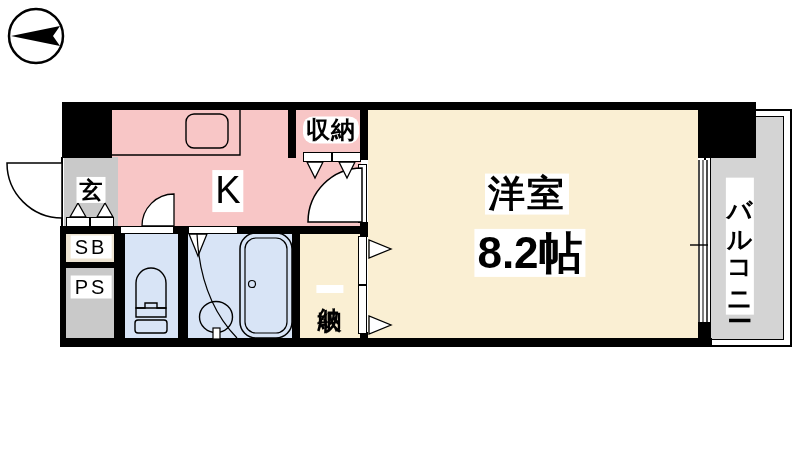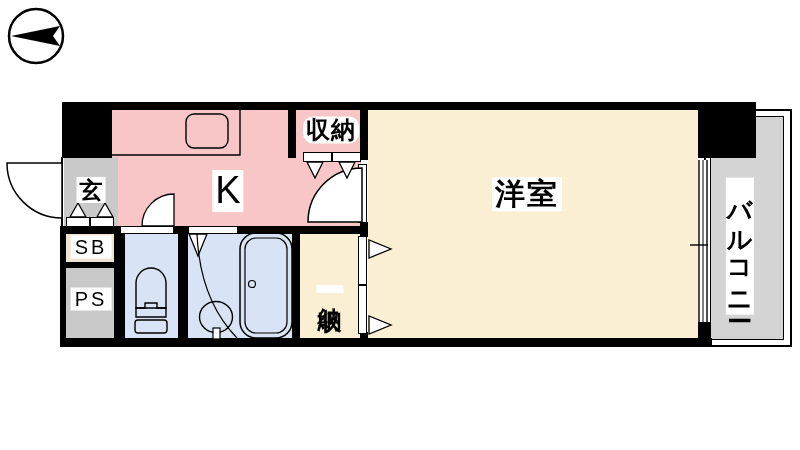--- a/index.html
+++ b/index.html
@@ -16,21 +16,21 @@
   .lbl{
     position:absolute;background:#fff;color:#000;
     display:flex;align-items:center;justify-content:center;
     white-space:nowrap;line-height:1.05;padding:1px 3px;
     transform:translate(-50%,-50%);
   }
   .lbl-genkan{font-size:23px;font-weight:bold;}
   .lbl-k{font-size:38px;font-weight:normal;}
   .lbl-ctop{font-size:24px;font-weight:bold;letter-spacing:1px;border-radius:10px;}
   .lbl-sb,.lbl-ps{font-size:20px;font-weight:normal;letter-spacing:3px;padding:1px 4px;}
-  .lbl-yoshitsu{font-size:30px;font-weight:bold;letter-spacing:2px;}
+  .lbl-yoshitsu{font-size:37px;font-weight:bold;letter-spacing:2px;}
   .lbl-size{font-size:44px;font-weight:bold;}
   .lbl-vert{
     writing-mode:vertical-rl;text-orientation:mixed;
     padding:4px 1px;
   }
   .lbl-cbot{font-size:24px;font-weight:bold;}
   .lbl-balcony{font-size:25px;font-weight:bold;letter-spacing:3px;}
   svg{position:absolute;left:0;top:0;pointer-events:none;}
   .c-kitchen{background:var(--c-kitchen,#F8C6C6);}
   .c-room{background:var(--c-room,#FAEFD3);}
@@ -135,18 +135,19 @@
       <line x1="707" y1="160" x2="707" y2="322" stroke="#000" stroke-width="1.4"></line>
       <line x1="703" y1="160" x2="703" y2="322" stroke="#000" stroke-width="1"></line>
       <line x1="690" y1="245" x2="708" y2="245" stroke="#000" stroke-width="1.4"></line>
     </g>
   </svg>
 
   <div class="lbl lbl-genkan" style="left:91px;top:190px;">玄</div>
   <div class="lbl lbl-k" style="left:228px;top:191px;">K</div>
   <div class="lbl lbl-ctop" style="left:331px;top:130px;">収納</div>
   <div class="lbl lbl-sb" style="left:91px;top:247px;">SB</div>
-  <div class="lbl lbl-ps" style="left:91px;top:299px;">PS</div>
+  <div class="lbl lbl-ps" style="left:91px;top:287px;">PS</div>
   <div class="lbl lbl-vert lbl-cbot" style="left:330px;top:289px;">収納</div>
   <div class="lbl lbl-yoshitsu" style="left:527px;top:194px;">洋室</div>
+  <div class="lbl lbl-size" style="left:530px;top:253px;">8.2帖</div>
   <div class="lbl lbl-vert lbl-balcony" style="left:740px;top:246px;">バルコニー</div>
 
 </div>
 
 </body></html>

